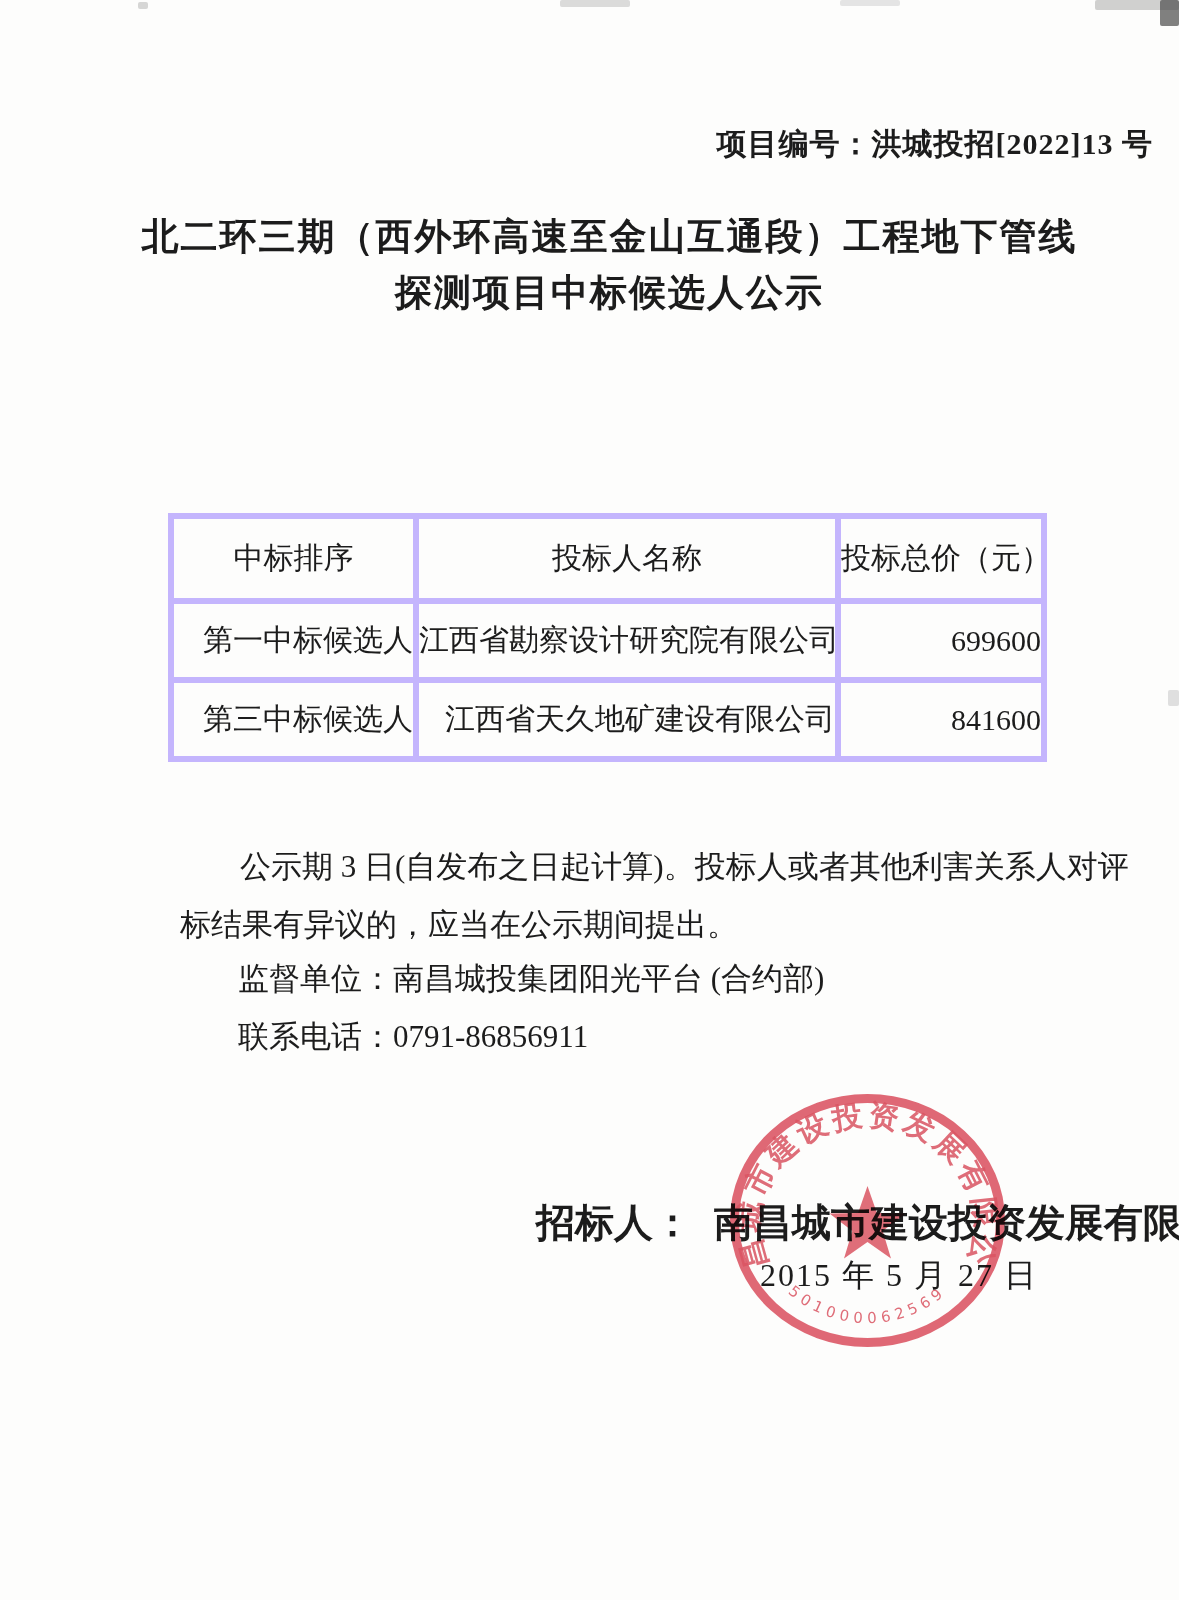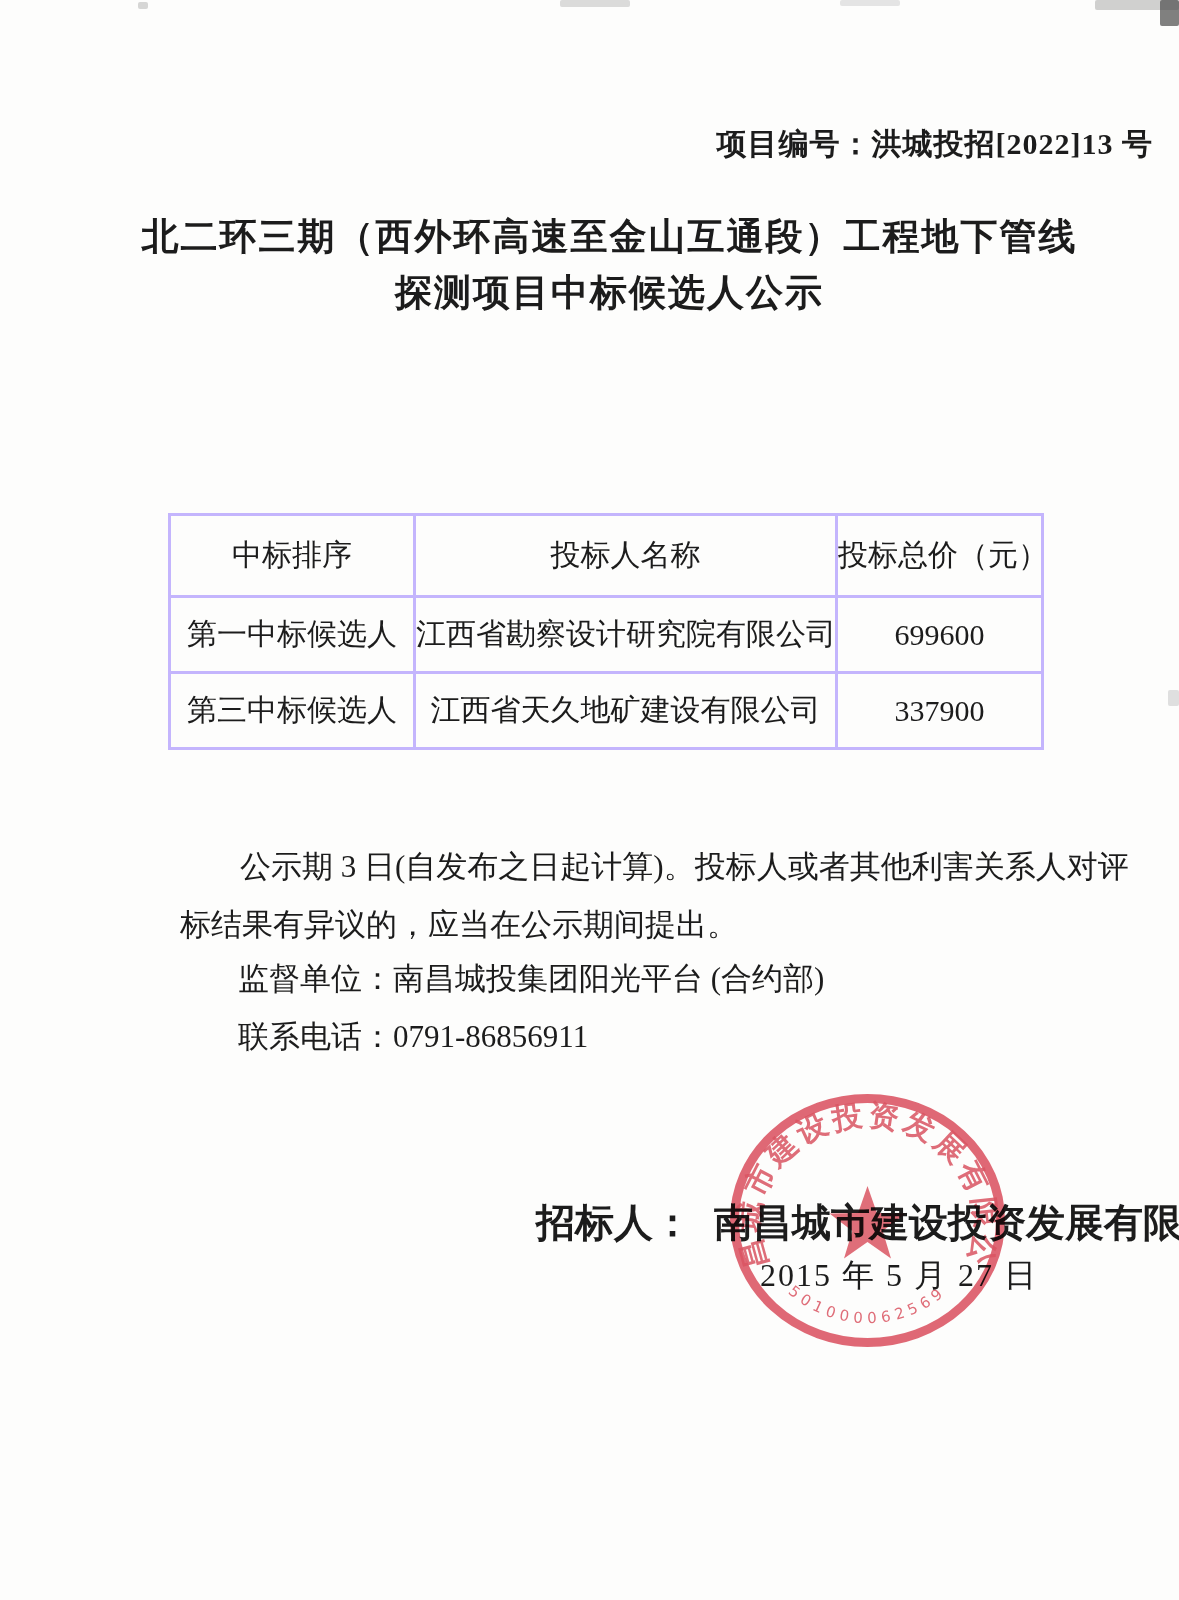--- a/index.html
+++ b/index.html
@@ -62,30 +62,30 @@
     position: absolute;
     top: 513px;
     left: 168px;
     width: 873px;
     border-collapse: collapse;
     table-layout: fixed;
     font-size: 30px;
     color: #1c1c1c;
   }
   .bid-table td, .bid-table th {
-    border: 3px solid #c4b5fd;
+    border: 6px solid #c4b5fd;
     text-align: center;
     vertical-align: middle;
     font-weight: normal;
     padding: 0;
     overflow: hidden;
     white-space: nowrap;
   }
   .bid-table thead th { height: 79px; }
-  .bid-table tbody td { height: 73px; }
+  .bid-table tbody td { height: 73px; text-align: right; }
   .col-rank   { width: 245px; }
   .col-bidder { width: 422px; }
   .col-price  { width: 206px; }
   .price-cell { font-family: "Liberation Serif", "DejaVu Serif", serif; }
 
   .contact-line {
     left: 238px;
     font-size: 31px;
     white-space: nowrap;
   }
@@ -160,21 +160,21 @@
     </thead>
     <tbody>
       <tr>
         <td>第一中标候选人</td>
         <td>江西省勘察设计研究院有限公司</td>
         <td class="price-cell">699600</td>
       </tr>
       <tr>
         <td>第三中标候选人</td>
         <td>江西省天久地矿建设有限公司</td>
-        <td class="price-cell">337900</td>
+        <td class="price-cell">841600</td>
       </tr>
     </tbody>
   </table>
 
   <div class="abs body-par notice-par">
     <div class="par-line indent">公示期 3 日(自发布之日起计算)。投标人或者其他利害关系人对评</div>
     <div class="par-line no-stretch">标结果有异议的，应当在公示期间提出。</div>
   </div>
 
   <div class="abs contact-line supervision-line">监督单位：南昌城投集团阳光平台 (合约部)</div>

